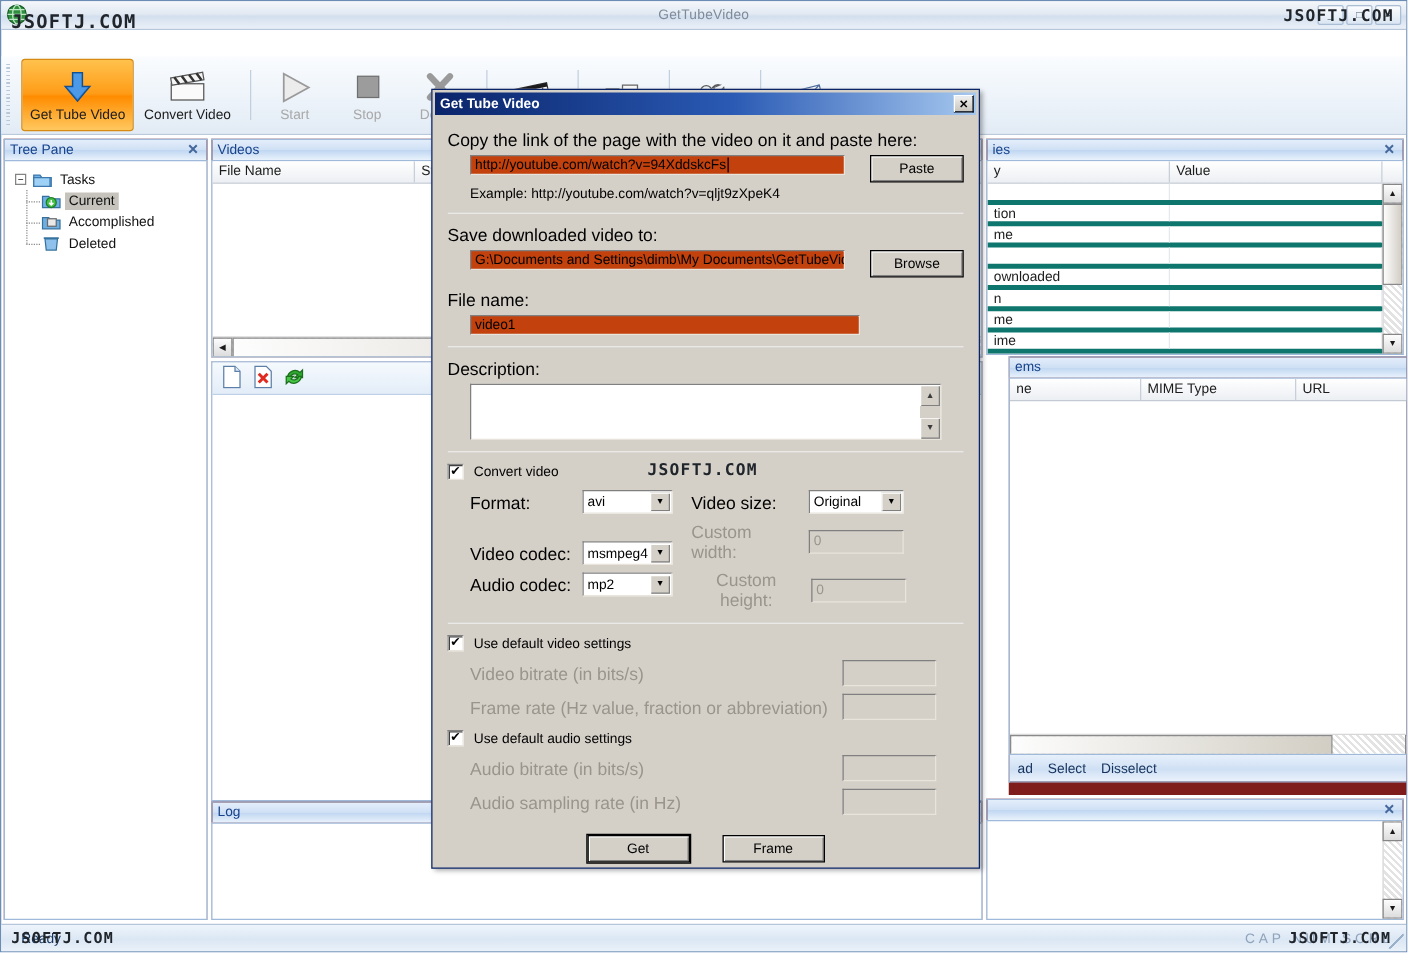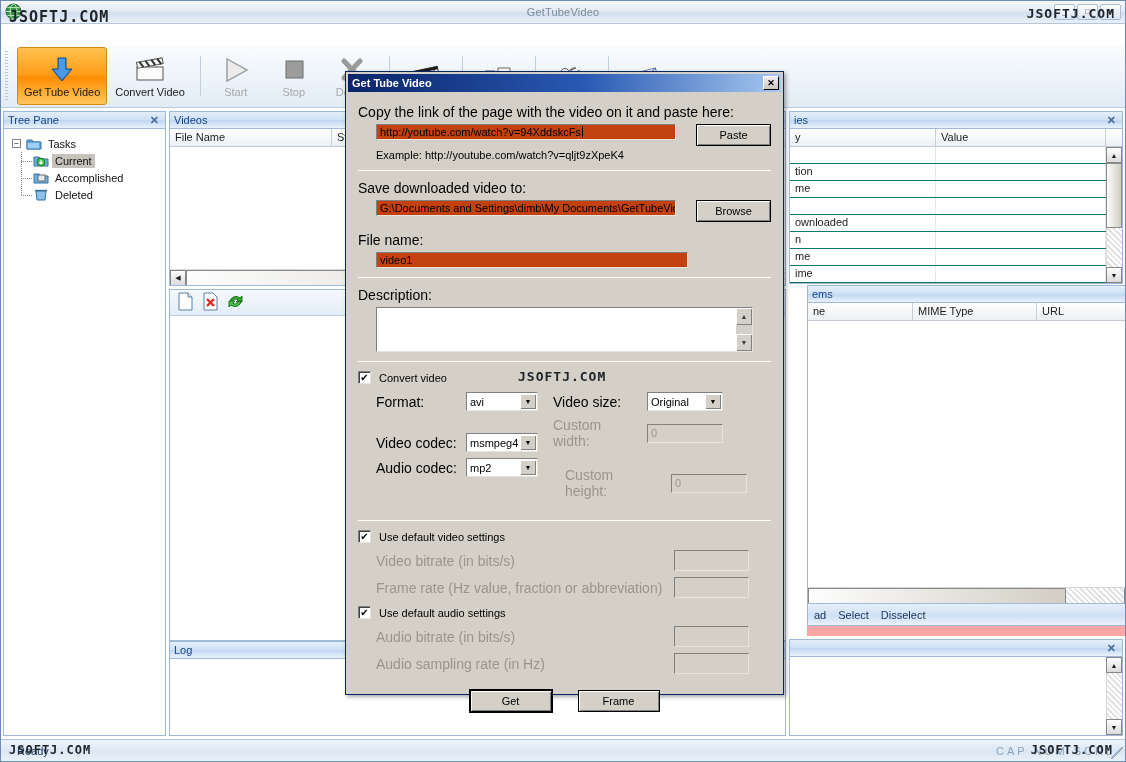--- a/index.html
+++ b/index.html
@@ -79,21 +79,21 @@
     border: 1px solid #d78a12; border-radius: 3px;
   }
   .tb-btn.disabled { color: #a8a8a8; }
   .tb-ico { width: 34px; height: 32px; display:flex; align-items:center; justify-content:center; }
   .tb-sep {
     width: 1px; height: 40px; margin: 0 7px;
     background: #c2cfdd;
   }
 
   
-  .panel { position: absolute; background: #fca5a5; }
+  .panel { position: absolute; background: #7f1d1d; }
   .panel-cap {
     height: 17px;
     background: linear-gradient(to bottom,#e4eefb 0%,#cfe0f5 50%,#bfd6f1 51%,#e9f2fc 100%);
     border: 1px solid #9fb9da; border-bottom: none;
     display: flex; align-items: center; padding: 0 4px;
     font-size: 11px; color: #15428b;
   }
   .panel-cap .cap-x {
     margin-left: auto; color: #44689c; font-size: 11px; font-weight: bold;
     padding: 0 2px; line-height: 11px; cursor: default;
@@ -106,21 +106,21 @@
   
   .grid-head {
     display: flex; height: 18px;
     background: linear-gradient(to bottom,#ffffff,#eceff3);
     border-bottom: 1px solid #c3cad4;
   }
   .grid-head .gh {
     border-right: 1px solid #c8cfd8; padding: 2px 5px;
     font-size: 11px; color: #1c1c1c; overflow: hidden; white-space: nowrap;
   }
-  .grid-row { display:flex; height: 17px; border-bottom: 1px solid #0f766e; }
+  .grid-row { display:flex; height: 17px; border-bottom: 4px solid #0f766e; }
   .grid-row .gc {
     border-right: 1px solid #e4e9ef; padding: 1px 5px;
     font-size: 11px; color: #1c1c1c; overflow: hidden; white-space: nowrap;
   }
 
   
   .sb-v {
     position: absolute; right: 0; top: 0; width: 16px; bottom: 0;
     background: #f2f2f2;
     background-image: repeating-linear-gradient(45deg,#ffffff 0 2px,#e3e3e3 2px 4px);
@@ -696,21 +696,21 @@
               <span class="arrowbox">▼</span>
             </div>
           </div>
           <div class="d-row" style="margin-bottom:6px;">
             <span class="d-label dim" style="width:86px; margin:0;">Custom width:</span>
             <div class="d-input dim" style="width:76px; height:19px;">
               <span>0</span>
             </div>
           </div>
           <div class="d-row">
-            <span class="d-label dim" style="width:86px; margin:12px;">Custom height:</span>
+            <span class="d-label dim" style="width:86px; margin:1px;text-align:center;">Custom height:</span>
             <div class="d-input dim" style="width:76px; height:19px;">
               <span>0</span>
             </div>
           </div>
         </div>
       </div>
 
       <div class="d-sep"></div>
 
       <div class="d-row">

